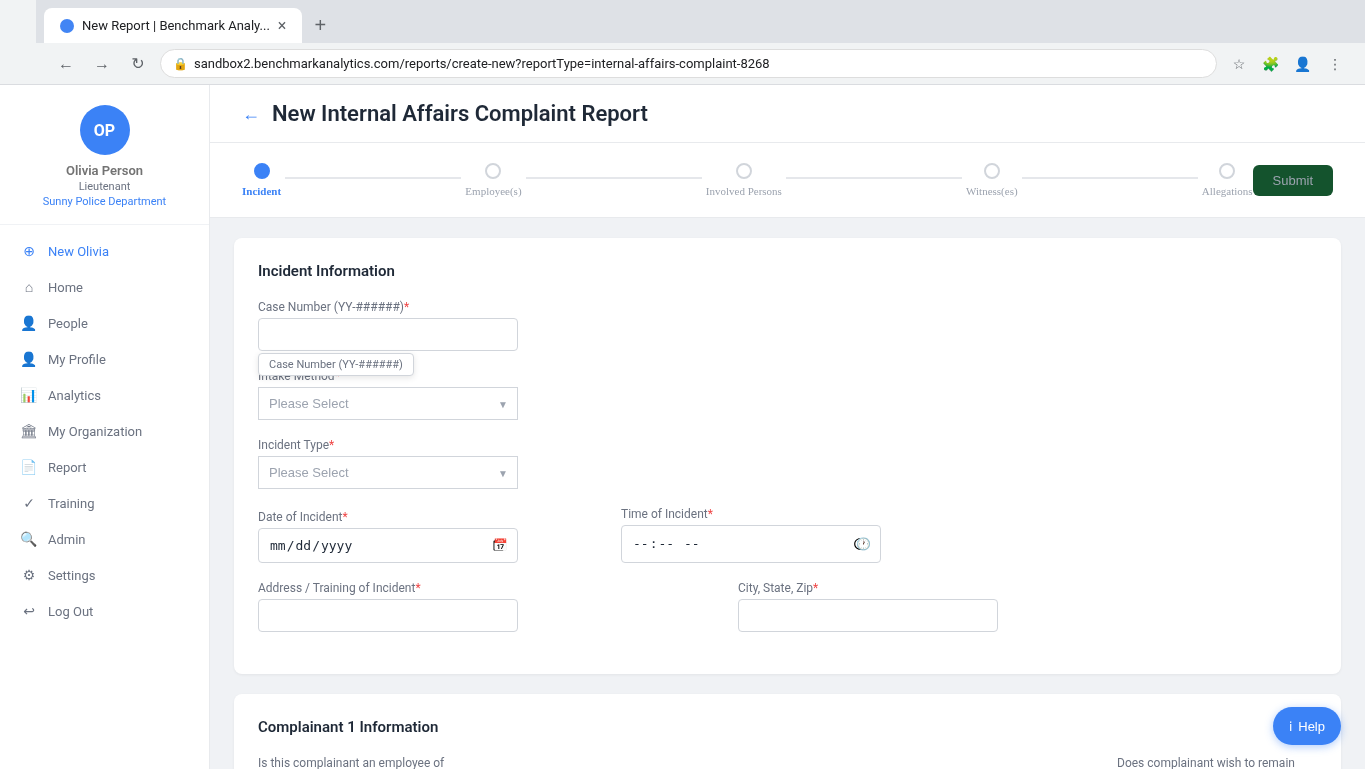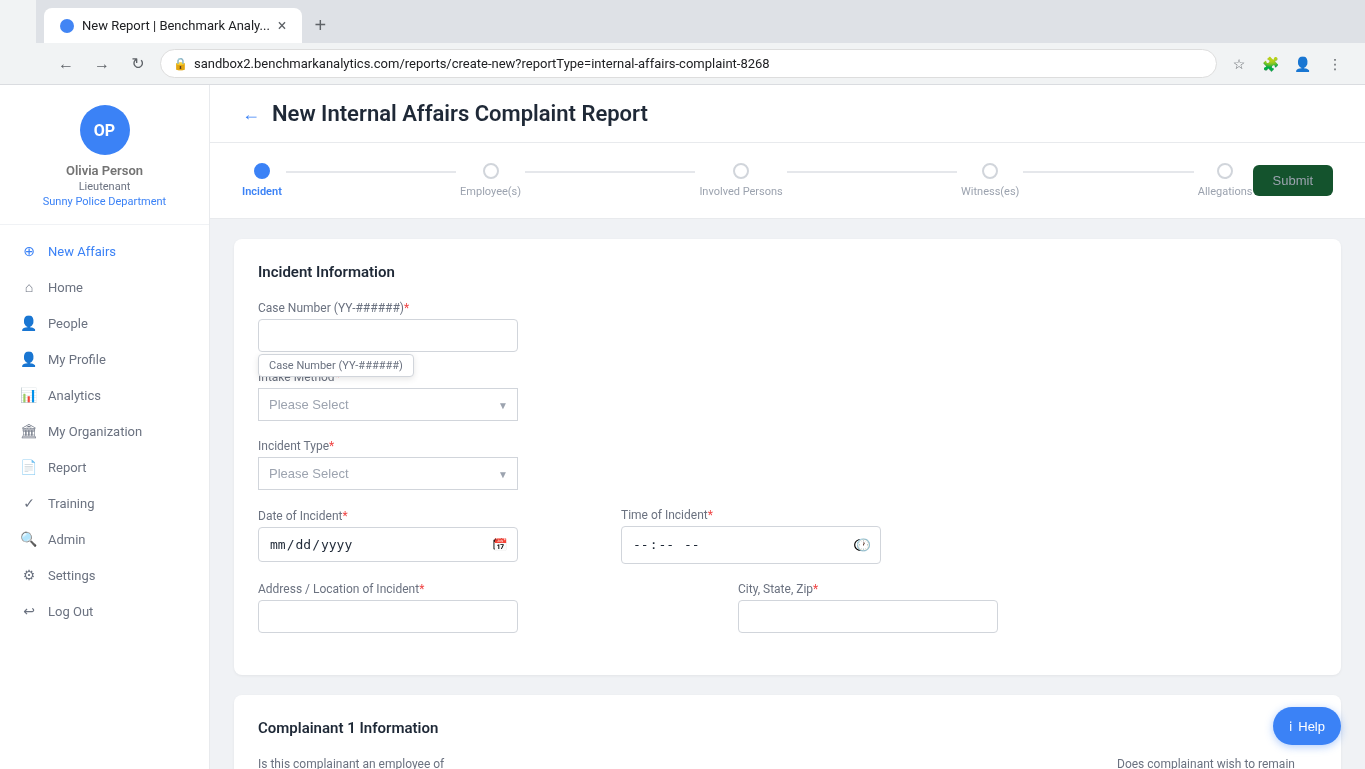--- a/index.html
+++ b/index.html
@@ -40,33 +40,33 @@
     
     .main { flex: 1; overflow-y: auto; background: #f0f2f5; }
 
     
     .page-header { background: white; padding: 16px 32px; border-bottom: 1px solid #e8eaed; display: flex; align-items: center; gap: 12px; position: sticky; top: 0; z-index: 10; }
     .back-btn { color: #3b82f6; font-size: 18px; cursor: pointer; text-decoration: none; }
     .page-title { font-size: 22px; font-weight: 600; color: #1f2937; }
 
     
     .steps-bar { background: white; padding: 20px 32px; border-bottom: 1px solid #e8eaed; display: flex; align-items: center; justify-content: space-between; position: relative; }
-    .steps-container { display: flex; align-items: center; flex: 1; position: relative; }
+    .steps-container { display: flex; align-items: flex-end; flex: 1; position: relative; font-family: Liberation Serif, serif; }
     .step { display: flex; flex-direction: column; align-items: center; gap: 6px; position: relative; z-index: 1; }
     .step-dot { width: 16px; height: 16px; border-radius: 50%; border: 2px solid #d1d5db; background: white; }
     .step-dot.active { background: #3b82f6; border-color: #3b82f6; }
     .step-label { font-size: 11px; color: #9ca3af; white-space: nowrap; }
     .step-label.active { color: #3b82f6; font-weight: 600; }
     .step-connector { flex: 1; height: 2px; background: #e5e7eb; margin: 0 4px; margin-bottom: 18px; }
     .submit-btn { background: #14532d; color: #9ca3af; border: none; padding: 8px 20px; border-radius: 6px; font-size: 13px; cursor: default; flex-shrink: 0; }
 
     
     .form-section { background: white; border-radius: 8px; margin: 20px 24px; padding: 24px; box-shadow: 0 1px 3px rgba(0,0,0,0.06); }
     .section-title { font-size: 15px; font-weight: 600; color: #1f2937; margin-bottom: 20px; }
-    .form-row { display: flex; gap: 20px; margin-bottom: 18px; align-items: center; }
+    .form-row { display: flex; gap: 20px; margin-bottom: 18px; align-items: flex-end; }
     .form-group { display: flex; flex-direction: column; gap: 4px; }
     .form-label { font-size: 12px; color: #6b7280; }
     .required-star { color: #ef4444; }
     .form-input { border: 1px solid #d1d5db; border-radius: 4px; padding: 8px 10px; font-size: 13px; color: #1f2937; outline: none; width: 100%; background: white; }
     .form-select { border: 1px solid #d1d5db; border-radius: 0; padding: 8px 10px; font-size: 13px; color: #9ca3af; outline: none; width: 100%; background: white; appearance: none; cursor: pointer; }
     .select-wrapper { position: relative; }
     .select-arrow { position: absolute; right: 10px; top: 50%; transform: translateY(-50%); color: #9ca3af; font-size: 10px; pointer-events: none; }
     .date-input-wrapper { position: relative; }
     .date-input { border: 1px solid #d1d5db; border-radius: 4px; padding: 8px 10px; font-size: 13px; color: #1f2937; outline: none; width: 100%; background: white; }
     .date-icon { position: absolute; right: 10px; top: 50%; transform: translateY(-50%); color: #9ca3af; font-size: 12px; }
@@ -114,21 +114,21 @@
   <div class="sidebar">
     <div class="sidebar-user">
       <div class="avatar">OP</div>
       <span class="user-name">Olivia Person</span>
       <span class="user-role">Lieutenant</span>
       <span class="user-dept">Sunny Police Department</span>
     </div>
     <nav class="sidebar-nav">
       <div class="nav-item active">
         <span class="nav-icon">⊕</span>
-        <span class="nav-label">New Affairs</span>
+        <span class="nav-label">New Olivia</span>
       </div>
       <div class="nav-item">
         <span class="nav-icon">⌂</span>
         <span class="nav-label">Home</span>
       </div>
       <div class="nav-item">
         <span class="nav-icon">👤</span>
         <span class="nav-label">People</span>
       </div>
       <div class="nav-item">
@@ -261,21 +261,21 @@
           <div class="date-input-wrapper">
             <input type="time" class="date-input" style="">
             <span class="date-icon">🕐</span>
           </div>
         </div>
       </div>
 
       <div class="form-row">
         <div class="form-group" style="width: 260px;">
           <label class="form-label">
-            <span>Address / Location of Incident</span><span class="required-star">*</span>
+            <span>Address / Training of Incident</span><span class="required-star">*</span>
           </label>
           <input class="form-input" type="text" style="">
         </div>
         <div class="form-group" style="width: 260px; margin-left: 200px;">
           <label class="form-label">
             <span>City, State, Zip</span><span class="required-star">*</span>
           </label>
           <input class="form-input" type="text" style="">
         </div>
       </div>

